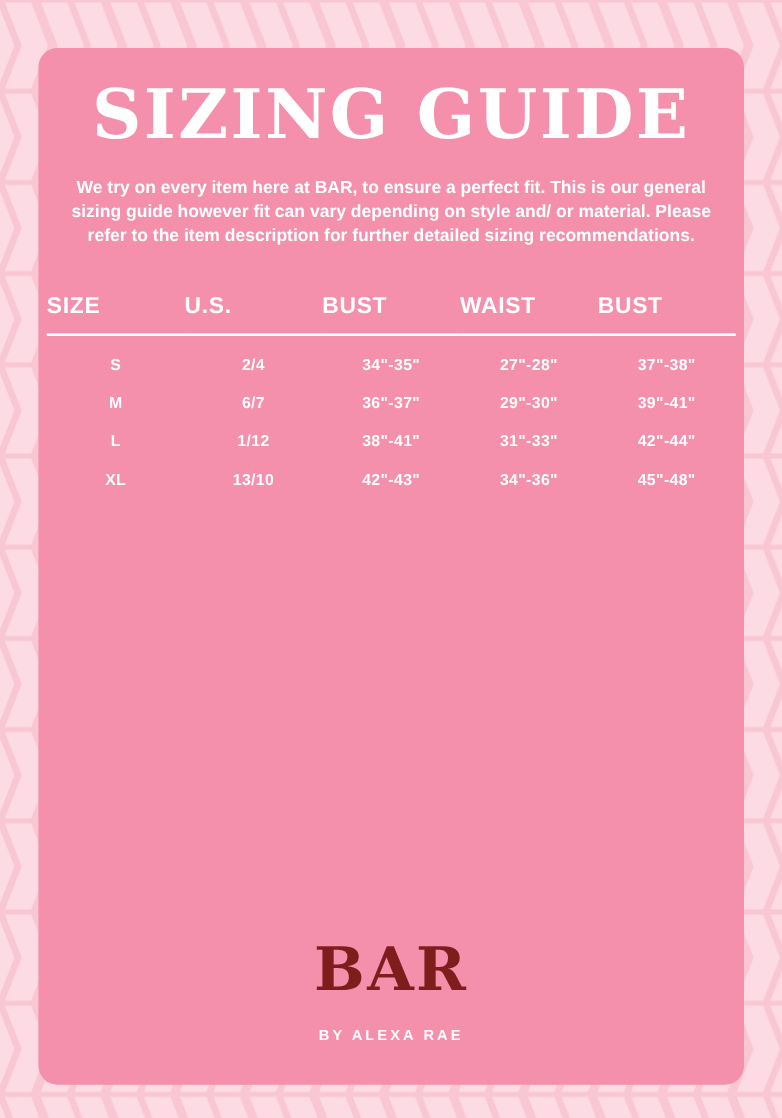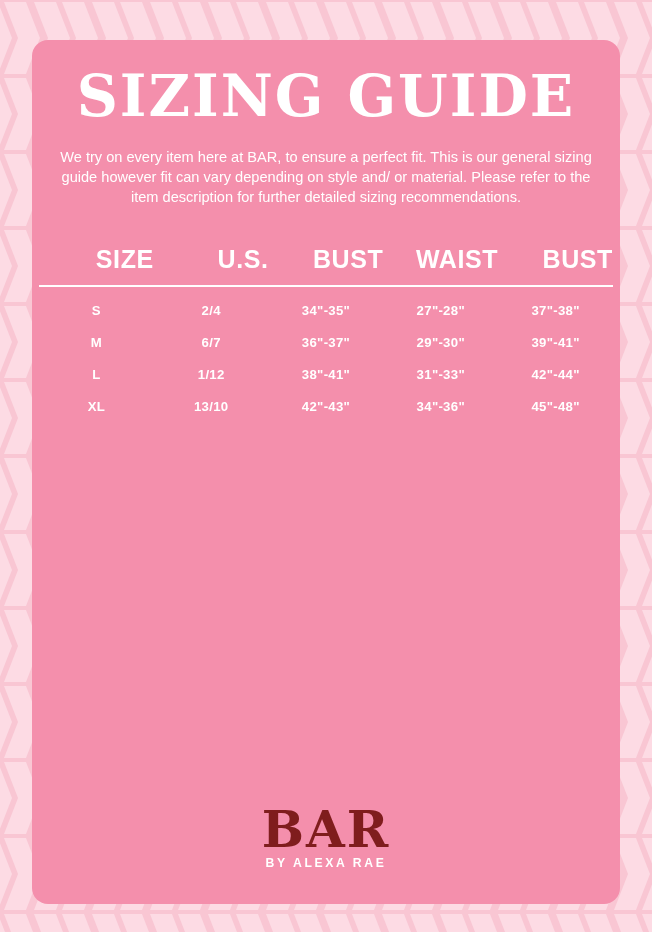--- a/index.html
+++ b/index.html
@@ -47,37 +47,37 @@
     line-height: 1.15;
   }
 
   #intro {
     margin: 18px auto 14px;
     width: 534px;
     text-align: center;
     color: #ffffff;
     font-size: 14.6px;
     line-height: 1.39;
-    font-weight: 400;
+    font-weight: 700;
   }
 
   
   #size-table {
     margin: 38px auto 0;
     width: 574px;
     border-collapse: collapse;
     table-layout: fixed;
   }
   #size-table th {
     color: #ffffff;
-    font-size: 25px;
+    font-size: 19px;
     font-weight: bold;
     letter-spacing: 0.6px;
     padding-bottom: 11px;
-    text-align: right;
+    text-align: left;
   }
   #size-table thead tr {
     border-bottom: 2px solid #ffffff;
   }
   #size-table td {
     color: #ffffff;
     font-size: 13.2px;
     font-weight: bold;
     letter-spacing: 0.3px;
     text-align: center;
@@ -95,21 +95,21 @@
   }
   #logo-mark {
     color: #7f1d1d;
     font-family: "DejaVu Serif", "Liberation Serif", serif;
     font-weight: bold;
     font-size: 50px;
     letter-spacing: 2px;
     line-height: 1;
   }
   #logo-sub {
-    margin-top: 1px;
+    margin-top: 23px;
     color: #ffffff;
     font-size: 12.2px;
     font-weight: bold;
     letter-spacing: 2.6px;
   }
 </style>
 </head>
 <body>
 
 <div id="bg-pattern">

